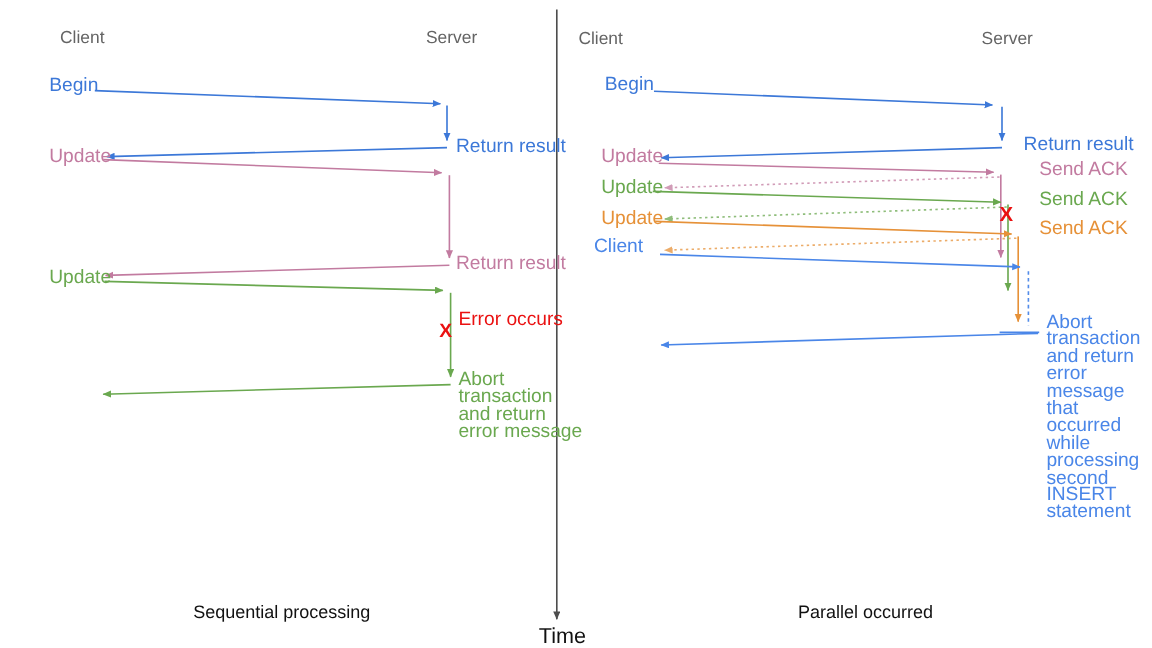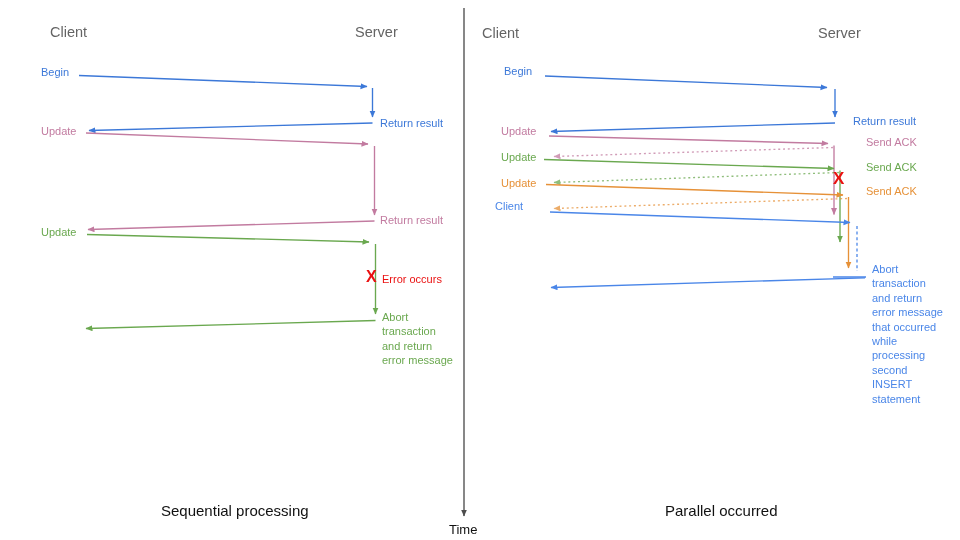--- a/index.html
+++ b/index.html
@@ -1,21 +1,21 @@
 <!DOCTYPE html>
 <html style="--blue: #3c78d8; --blue2: #4a86e8; --pink: #c27ba0; --green: #6aa84f; --orange: #e69138; --red: #ea1111; --axis: #4d4d4d; --header: #646464; --caption: #111111;"><head>
 <meta charset="utf-8">
 <style>
   html,body{margin:0;padding:0;background:#ffffff;}
   #stage{
     position:relative;width:960px;height:540px;overflow:hidden;
     font-family:"Liberation Sans", sans-serif;background:#ffffff;
   }
   #diagram-svg{position:absolute;left:0;top:0;}
-  .lbl{position:absolute;font-size:11px;line-height:14px;white-space:nowrap;}
+  .lbl{position:absolute;font-size:16px;line-height:14px;white-space:nowrap;}
   .hdr{font-size:14.5px;color:var(--header);}
   .caption{font-size:15px;color:var(--caption);}
   .note{white-space:pre-line;line-height:14.4px;}
   .t-blue{color:var(--blue);}
   .t-blue2{color:var(--blue2);}
   .t-pink{color:var(--pink);}
   .t-green{color:var(--green);}
   .t-orange{color:var(--orange);}
   .t-red{color:var(--red);}
   .t-axis{color:var(--caption);}
@@ -109,21 +109,21 @@
   <div class="lbl hdr" style="left:50px;top:25px;">Client</div>
   <div class="lbl hdr" style="left:355px;top:25px;">Server</div>
 
   <div class="lbl t-blue" style="left:41px;top:65px;">Begin</div>
   <div class="lbl t-blue" style="left:380px;top:116px;">Return result</div>
   <div class="lbl t-pink" style="left:41px;top:124px;">Update</div>
   <div class="lbl t-pink" style="left:380px;top:213px;">Return result</div>
   <div class="lbl t-green" style="left:41px;top:225px;">Update</div>
 
   <div class="lbl xmark" style="left:366px;top:269px;">X</div>
-  <div class="lbl t-red" style="left:382px;top:272px;">Error occurs</div>
+  <div class="lbl t-red" style="left:382px;top:260px;">Error occurs</div>
   <div class="lbl t-green note" style="left:382px;top:310px;">Abort
 transaction
 and return
 error message</div>
 
   <div class="lbl caption" style="left:161px;top:504px;">Sequential processing</div>
 
   <div class="lbl hdr" style="left:482px;top:26px;">Client</div>
   <div class="lbl hdr" style="left:818px;top:26px;">Server</div>
 
@@ -144,15 +144,15 @@
 error message
 that occurred
 while
 processing
 second
 INSERT
 statement</div>
 
   <div class="lbl caption" style="left:665px;top:504px;">Parallel occurred</div>
 
-  <div class="lbl t-axis" style="left:449px;top:523px;font-size:13px;">Time</div>
+  <div class="lbl t-axis" style="left:449px;top:523px;font-size:18px;">Time</div>
 
 </div>
 
 </body></html>

